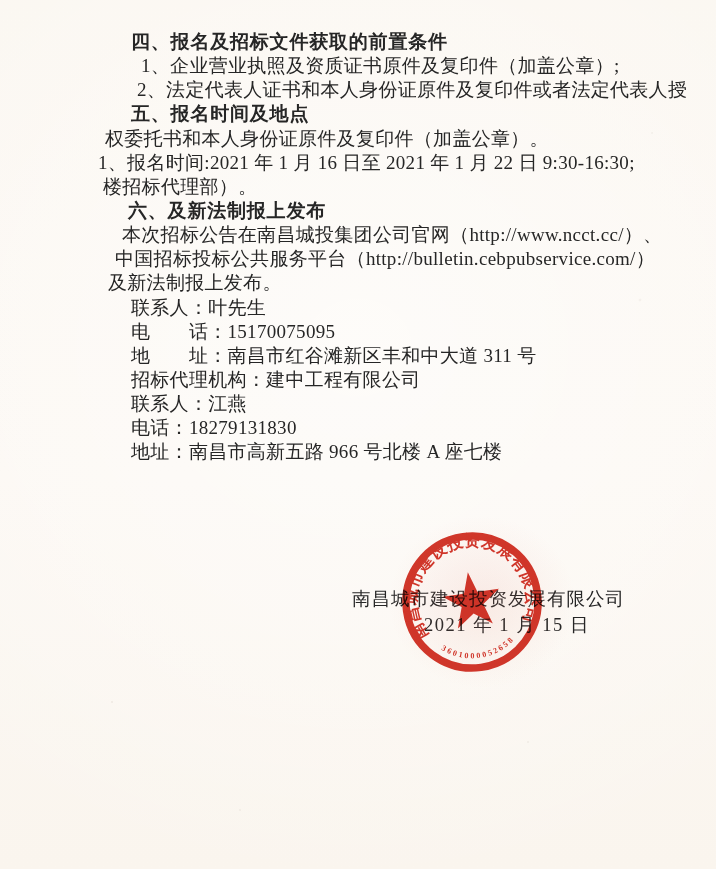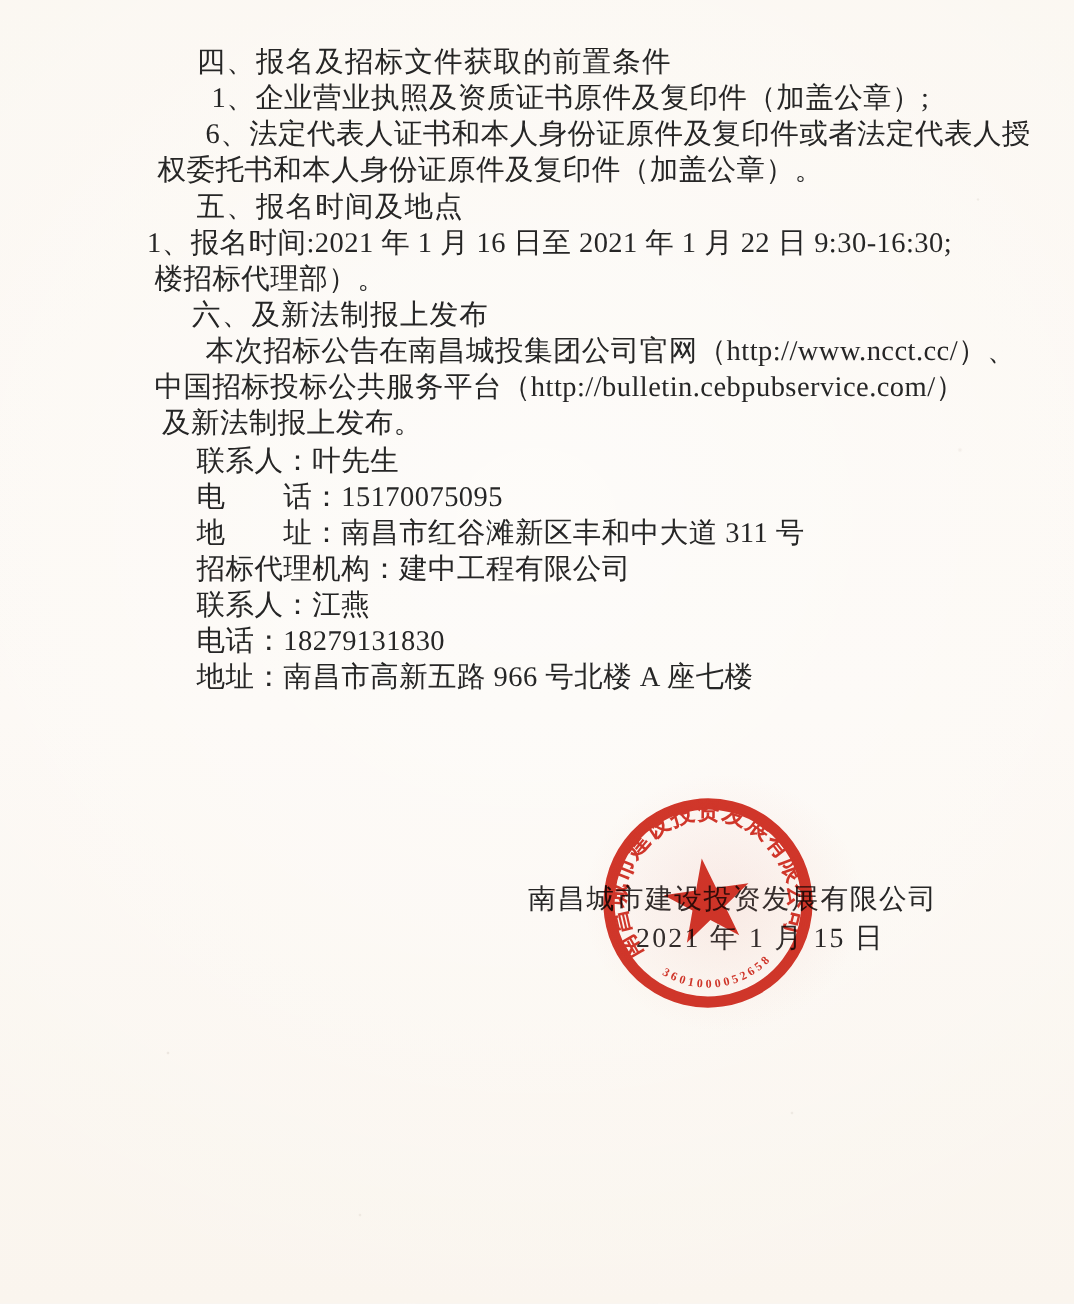--- a/index.html
+++ b/index.html
@@ -24,28 +24,28 @@
       radial-gradient(2px 2px at 240px 810px, rgba(120,100,80,.14), transparent 60%),
       radial-gradient(2px 2px at 652px 133px, rgba(120,100,80,.12), transparent 60%);
   }
   .content{
     position:absolute;left:95px;top:30px;right:0;
     font-size:19px;line-height:24.15px;letter-spacing:.3px;
     color:#262626;white-space:nowrap;
   }
   .ln{height:24.15px;}
   .b{
-    font-weight:400;
+    font-weight:700;
     font-family:"Liberation Sans","DejaVu Sans",sans-serif;
     letter-spacing:.8px;
   }
   .i36{margin-left:36px}.i46{margin-left:46px}.i42{margin-left:42px}
   .i10{margin-left:10px}.i3{margin-left:3px}.i38{margin-left:38px}
-  .i8{margin-left:8px}.i33{margin-left:33px}.i27{margin-left:42px}
-  .i11{margin-left:8px}.i13{margin-left:13px}
+  .i8{margin-left:8px}.i33{margin-left:33px}.i27{margin-left:27px}
+  .i11{margin-left:20px}.i13{margin-left:13px}
   .sig-company{
     position:absolute;left:352px;top:586px;
     font-size:18.5px;letter-spacing:1px;color:#262626;white-space:nowrap;
   }
   .sig-date{
     position:absolute;left:424px;top:612px;
     font-size:18.5px;letter-spacing:1.5px;color:#262626;white-space:nowrap;
   }
   .seal-smudge{
     position:absolute;left:352px;top:482px;width:260px;height:240px;
@@ -64,23 +64,23 @@
 </style>
 </head>
 <body>
 
 <div class="page">
   <div class="texture"></div>
 
   <div class="content">
     <div class="ln b i36">四、报名及招标文件获取的前置条件</div>
     <div class="ln i46">1、企业营业执照及资质证书原件及复印件（加盖公章）;</div>
-    <div class="ln i42">6、法定代表人证书和本人身份证原件及复印件或者法定代表人授</div>
+    <div class="ln i42">2、法定代表人证书和本人身份证原件及复印件或者法定代表人授</div>
+    <div class="ln b i36">五、报名时间及地点</div>
     <div class="ln i10">权委托书和本人身份证原件及复印件（加盖公章）。</div>
-    <div class="ln b i36">五、报名时间及地点</div>
     <div class="ln i3">1、报名时间:2021 年 1 月 16 日至 2021 年 1 月 22 日 9:30-16:30;</div>
     <div class="ln i8">楼招标代理部）。</div>
     <div class="ln b i33">六、及新法制报上发布</div>
     <div class="ln i27">本次招标公告在南昌城投集团公司官网（http://www.ncct.cc/）、</div>
     <div class="ln i11">中国招标投标公共服务平台（http://bulletin.cebpubservice.com/）</div>
     <div class="ln i13">及新法制报上发布。</div>
     <div class="ln i36">联系人：叶先生</div>
     <div class="ln i36">电　　话：15170075095</div>
     <div class="ln i36">地　　址：南昌市红谷滩新区丰和中大道 311 号</div>
     <div class="ln i36">招标代理机构：建中工程有限公司</div>

